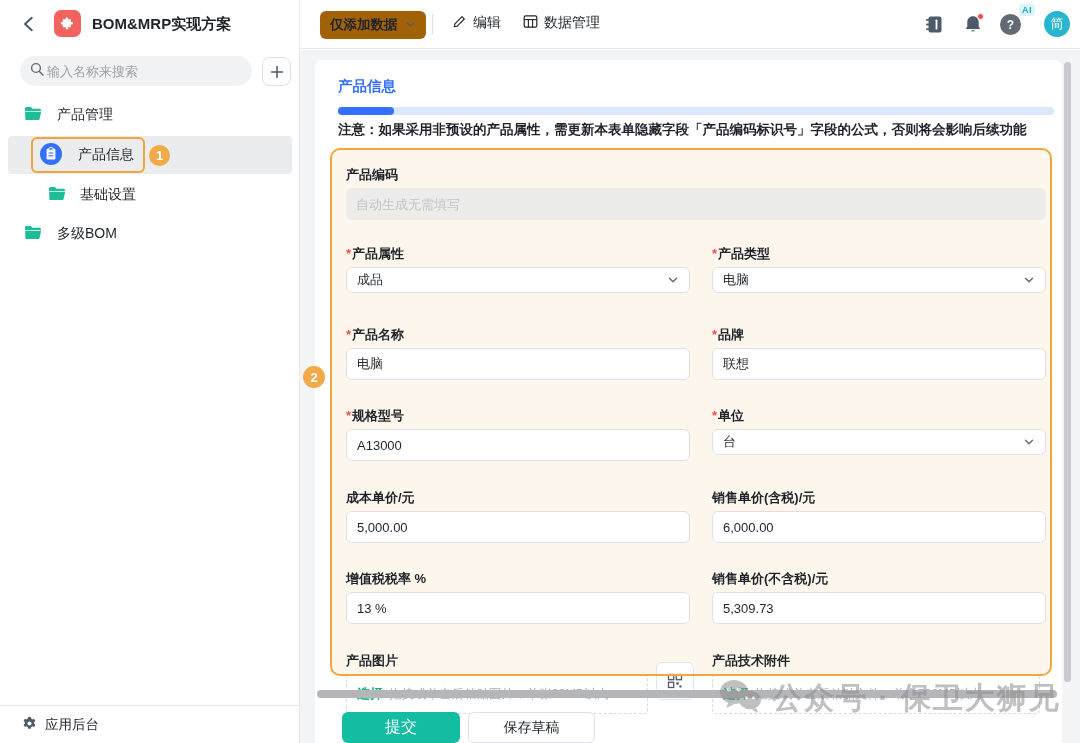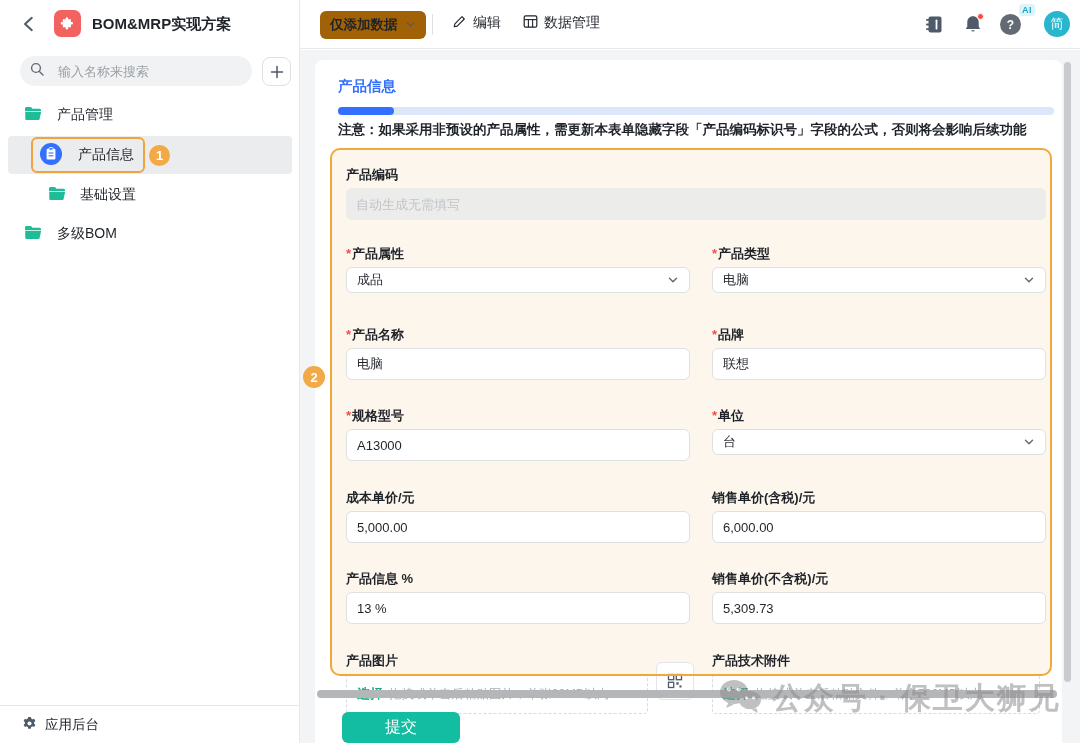--- a/index.html
+++ b/index.html
@@ -5,21 +5,21 @@
   * { margin:0; padding:0; box-sizing:border-box; }
   html,body { width:1080px; height:743px; overflow:hidden; background:#fff;
     font-family:"Liberation Sans","DejaVu Sans",sans-serif; color:#1F2329; }
 
   
   #sidebar { position:absolute; left:0; top:0; width:300px; height:743px; background:#fff; border-right:1px solid #E6E8EA; }
   .sb-header { position:absolute; left:0; top:0; width:300px; height:48px; }
   .back-btn { position:absolute; left:20px; top:15px; width:18px; height:18px; cursor:pointer; }
   .app-icon { position:absolute; left:54px; top:10px; width:27px; height:27px; border-radius:7px; background:#F2625E; display:flex; align-items:center; justify-content:center; }
   .app-title { position:absolute; left:92px; top:15px; font-size:15px; font-weight:700; }
-  .search-wrap { position:absolute; left:20px; top:56px; width:232px; height:30px; background:#F1F2F4; border-radius:15px; display:flex; align-items:center; padding:0 10px; gap:14px; }
+  .search-wrap { position:absolute; left:20px; top:56px; width:232px; height:30px; background:#F1F2F4; border-radius:15px; display:flex; align-items:center; padding:0 10px; gap:3px; }
   .search-wrap input { border:none; outline:none; background:transparent; font-size:13px; width:180px; font-family:inherit; }
   .search-wrap input::placeholder { color:#9CA1A6; }
   .add-btn { position:absolute; left:262px; top:57px; width:29px; height:29px; background:#fff; border:1px solid #DEE0E3; border-radius:8px; display:flex; align-items:center; justify-content:center; cursor:pointer; }
   .tree-item { position:absolute; display:flex; align-items:center; font-size:14px; font-weight:500; cursor:pointer; }
   .sel-row-bg { position:absolute; left:8px; top:136px; width:284px; height:38px; background:#EBECEE; border-radius:4px; }
   .sb-footer { position:absolute; left:0; top:705px; width:299px; height:38px; border-top:1px solid #E6E8EA; display:flex; align-items:center; padding-left:22px; gap:8px; font-size:13.5px; cursor:pointer; }
 
   
   .ann-box1 { position:absolute; left:31px; top:137px; width:114px; height:36px; border:2px solid #F2A33C; border-radius:6px; z-index:6; pointer-events:none; }
   .badge { position:absolute; background:#F2A948; color:#fff; font-weight:700; font-size:13px; border-radius:50%; display:flex; align-items:center; justify-content:center; z-index:10; }
@@ -288,21 +288,21 @@
   <div class="fld" style="left:31px; top:429px; width:344px;">
     <div class="flabel">成本单价/元</div>
     <input class="tinput" value="5,000.00" style="">
   </div>
   <div class="fld" style="left:397px; top:429px; width:334px;">
     <div class="flabel">销售单价(含税)/元</div>
     <input class="tinput" value="6,000.00" style="">
   </div>
 
   <div class="fld" style="left:31px; top:510px; width:344px;">
-    <div class="flabel">产品信息 %</div>
+    <div class="flabel">增值税税率 %</div>
     <input class="tinput" value="13 %" style="">
   </div>
   <div class="fld" style="left:397px; top:510px; width:334px;">
     <div class="flabel">销售单价(不含税)/元</div>
     <input class="tinput" value="5,309.73" style="">
   </div>
 
   <div class="fld" style="left:31px; top:592px; width:302px;">
     <div class="flabel">产品图片</div>
     <div class="upload">
@@ -324,20 +324,21 @@
     <div class="upload">
       <span class="sel-txt">选择</span>
       <span class="hint">拖拽或单击后粘贴文件，单个500MB以内</span>
     </div>
   </div>
 
   <div class="ann-box2"></div>
   <div class="h-scrollbar"></div>
 
   <button class="btn-submit">提交</button>
+  <button class="btn-draft">保存草稿</button>
 </div>
 
 <div class="v-scrollbar"></div>
 <div class="badge" id="badge2">2</div>
 
 <div id="watermark">
   <span>
     <svg width="44" height="37" viewBox="0 0 44 37">
         <ellipse cx="16" cy="14" rx="14" ry="12" fill="#8E8E8E"></ellipse>
         <path d="M8 30l2.4-5.6 5.6 2.2z" fill="#8E8E8E"></path>

